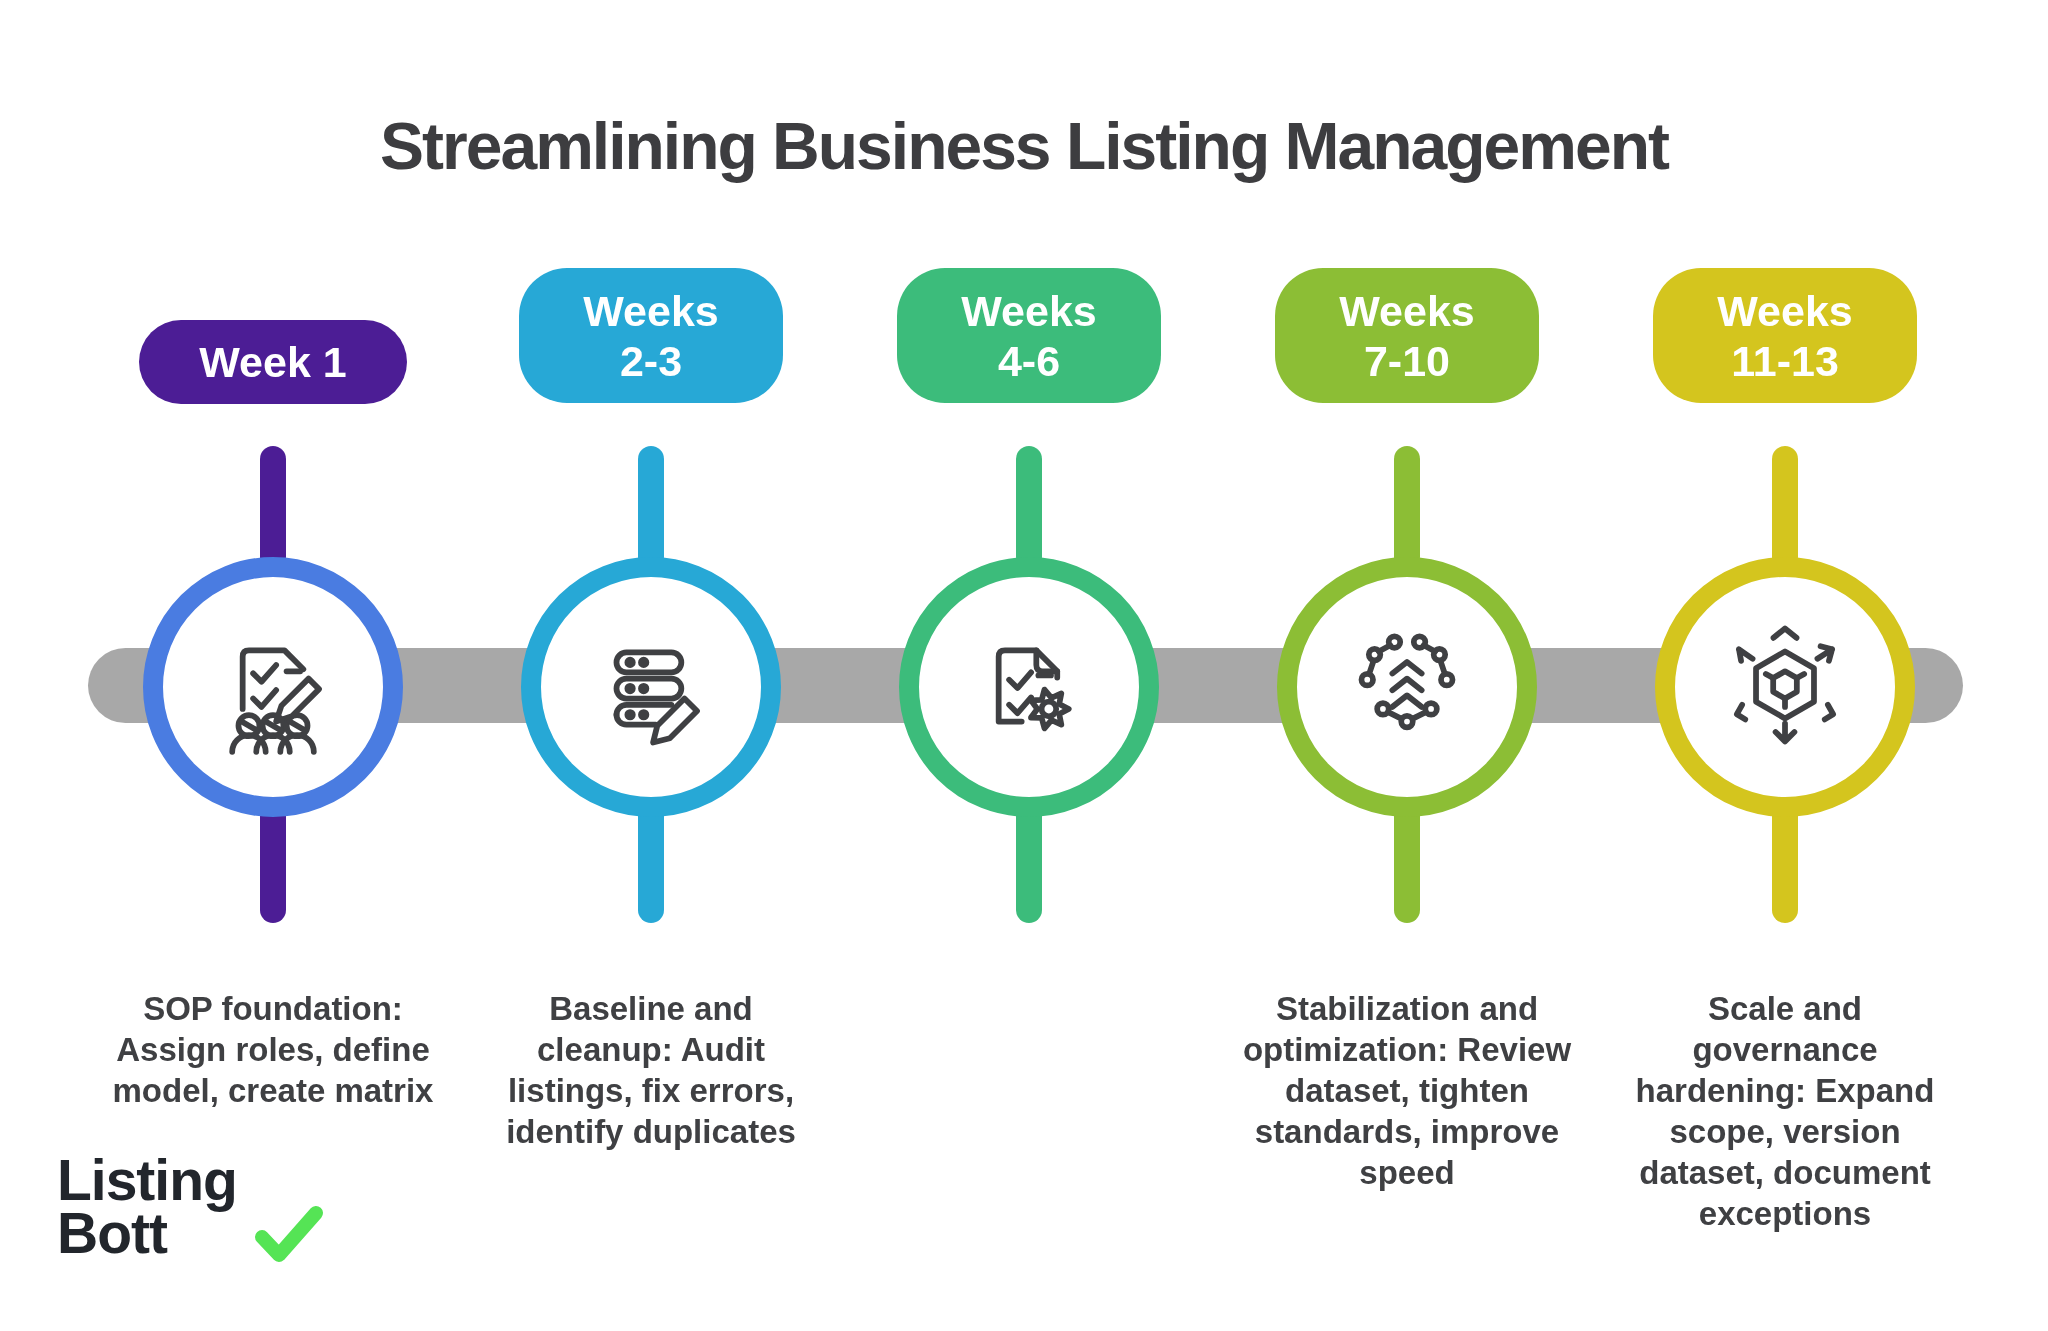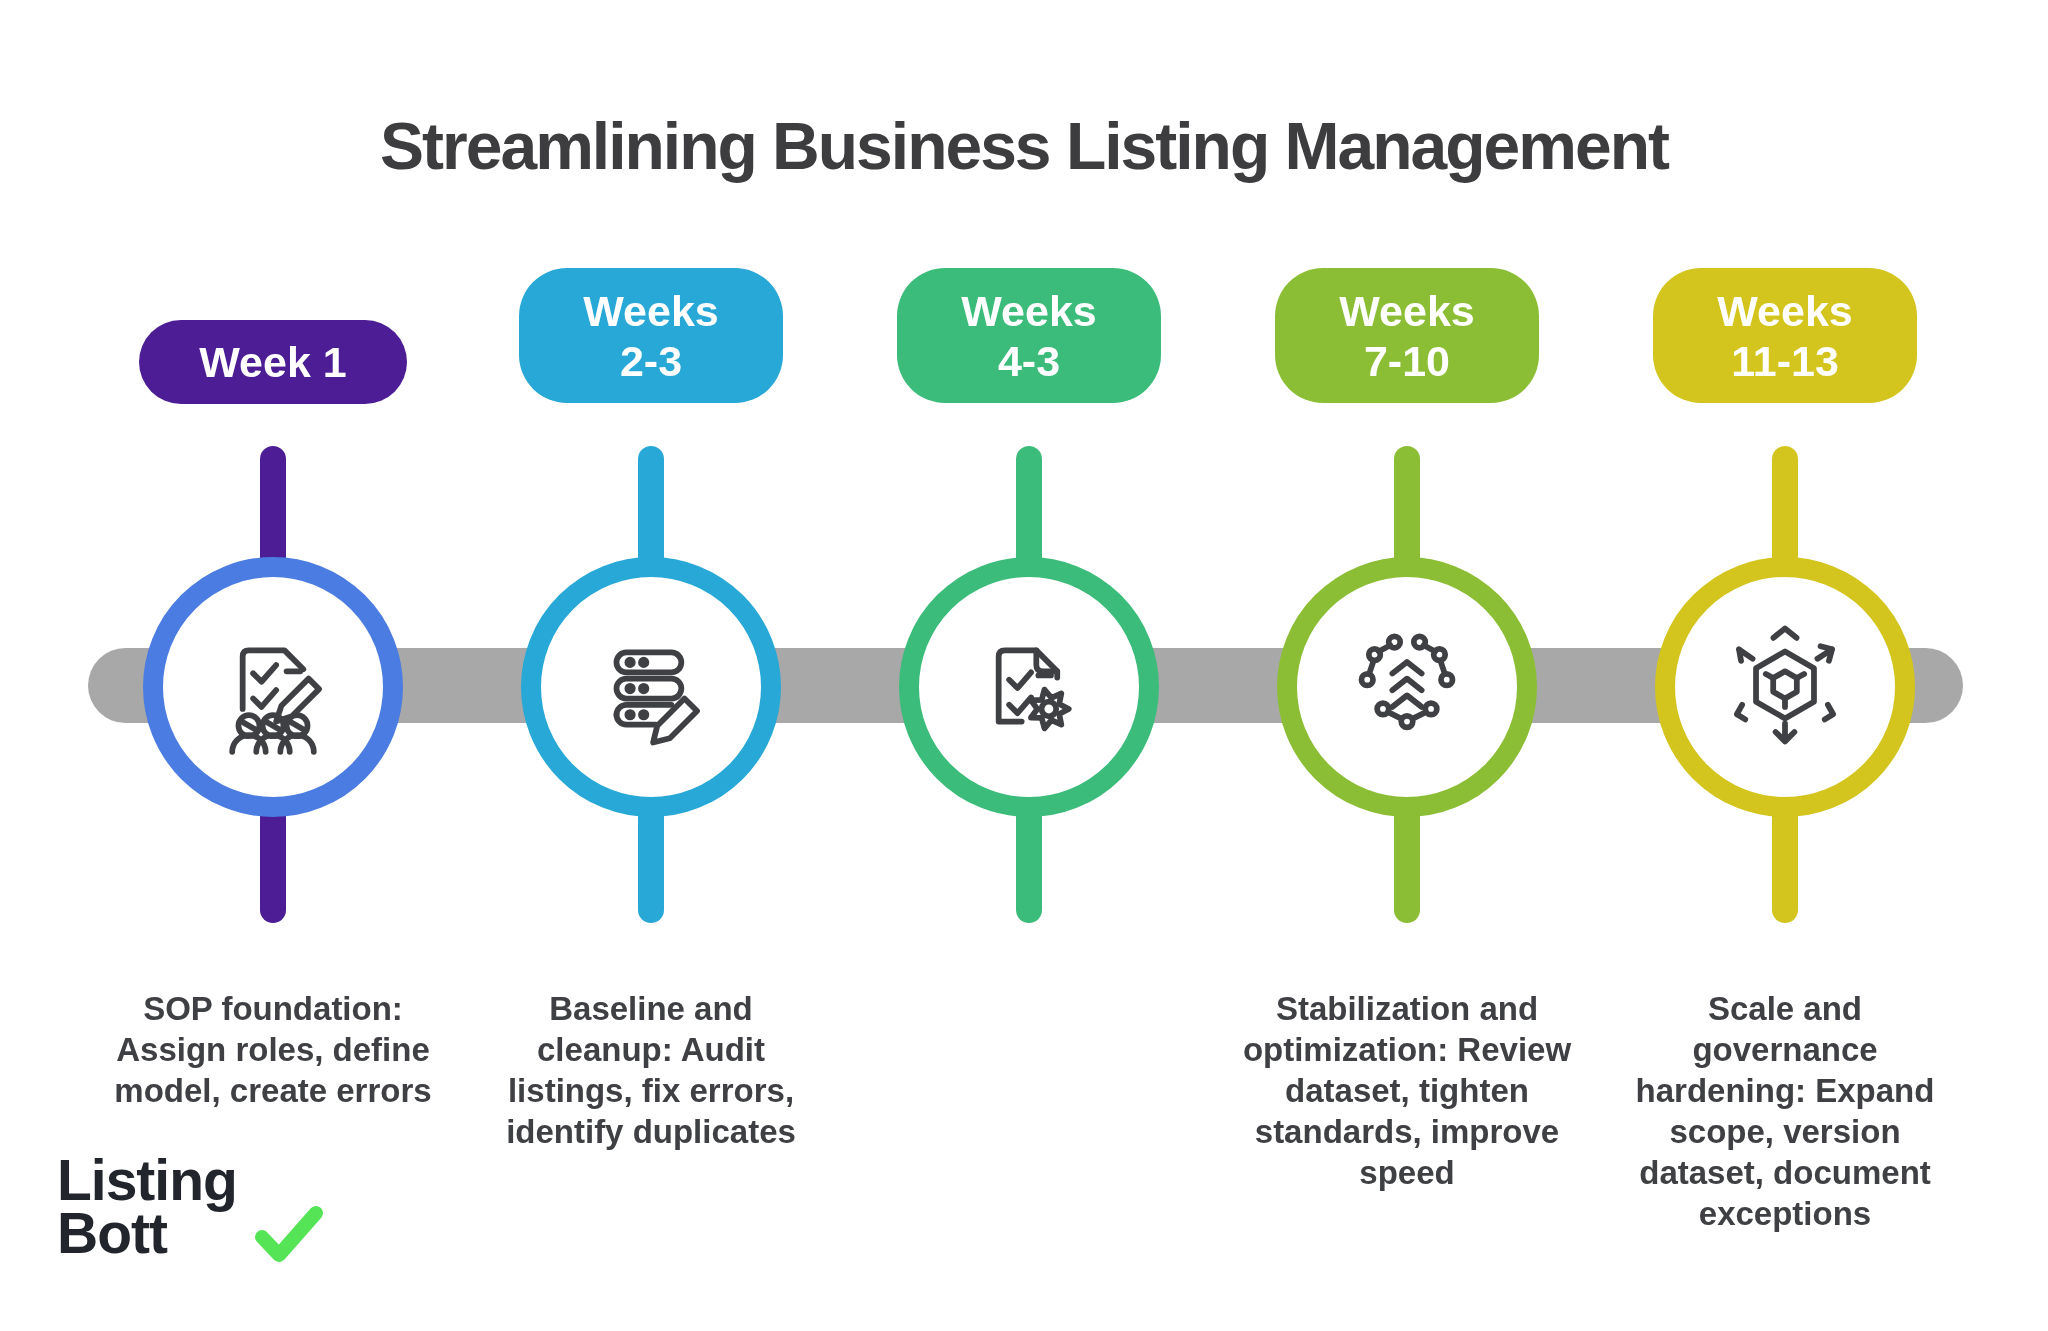--- a/index.html
+++ b/index.html
@@ -90,21 +90,21 @@
         <path d="M35 98 l14 8"></path>
       <circle cx="65" cy="102" r="10"></circle>
         <path d="M58 98 l14 8"></path>
       <circle cx="88" cy="102" r="10"></circle>
         <path d="M81 98 l14 8"></path>
       <path d="M26 127 a16 16 0 0 1 32 0"></path>
       <path d="M49 127 a16 16 0 0 1 32 0"></path>
       <path d="M72 127 a16 16 0 0 1 32 0"></path>
     </svg>
   </div>
-  <div class="desc">SOP foundation: Assign roles, define model, create errors</div>
+  <div class="desc">SOP foundation: Assign roles, define model, create matrix</div>
 </div>
 
 <div class="milestone m2">
   <div class="badge">
     <span>Weeks</span>
     <span>2-3</span>
   </div>
   <div class="stem-top"></div>
   <div class="stem-bottom"></div>
   <div class="circle">
@@ -121,21 +121,21 @@
         <circle cx="58" cy="91.5" r="2.6" fill="currentColor"></circle>
       <path d="M97 76 l12 12 -26 26 -16 4 4-16 z"></path>
     </svg>
   </div>
   <div class="desc">Baseline and cleanup: Audit listings, fix errors, identify duplicates</div>
 </div>
 
 <div class="milestone m3">
   <div class="badge">
     <span>Weeks</span>
-    <span>4-3</span>
+    <span>4-6</span>
   </div>
   <div class="stem-top"></div>
   <div class="stem-bottom"></div>
   <div class="circle">
     <svg viewBox="0 0 130 130" fill="none" stroke="currentColor" stroke-width="5.5" stroke-linecap="round" stroke-linejoin="round">
       <path d="M36 98 h22 M36 98 V36 q0-6 6-6 h30 l20 20 v6"></path>
       <path d="M72 30 v14 q0 6 6 6 h14"></path>
       <path d="M46 58 l8 8 13-15"></path>
       <path d="M74 54 h12"></path>
       <path d="M46 82 l8 8 13-15"></path>

